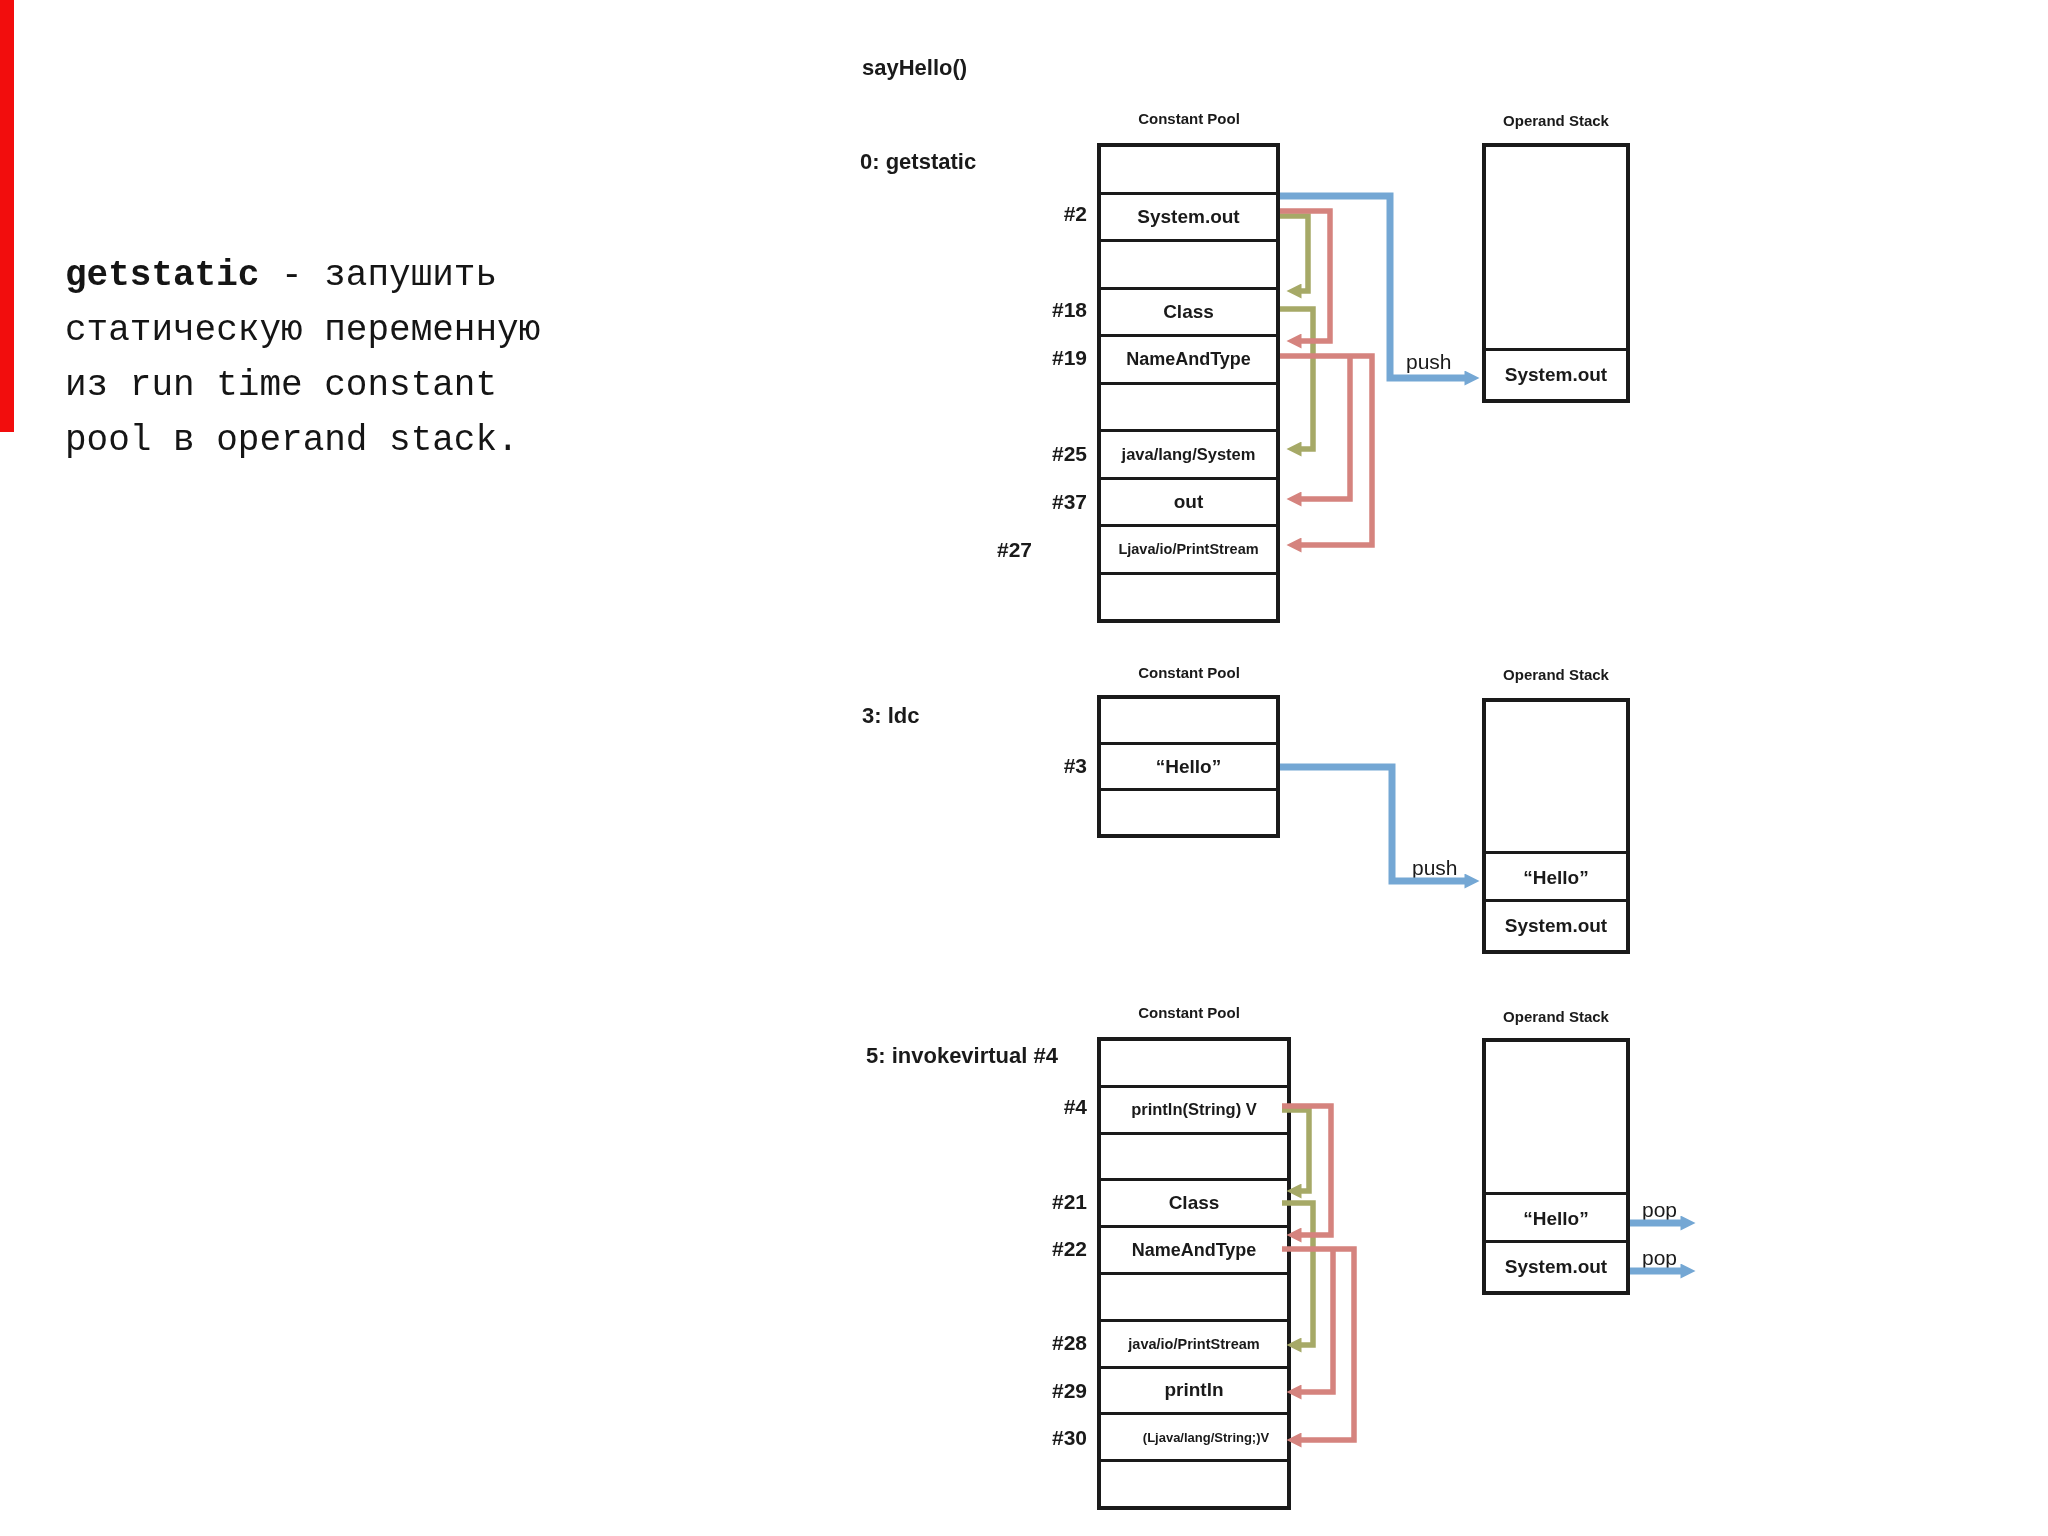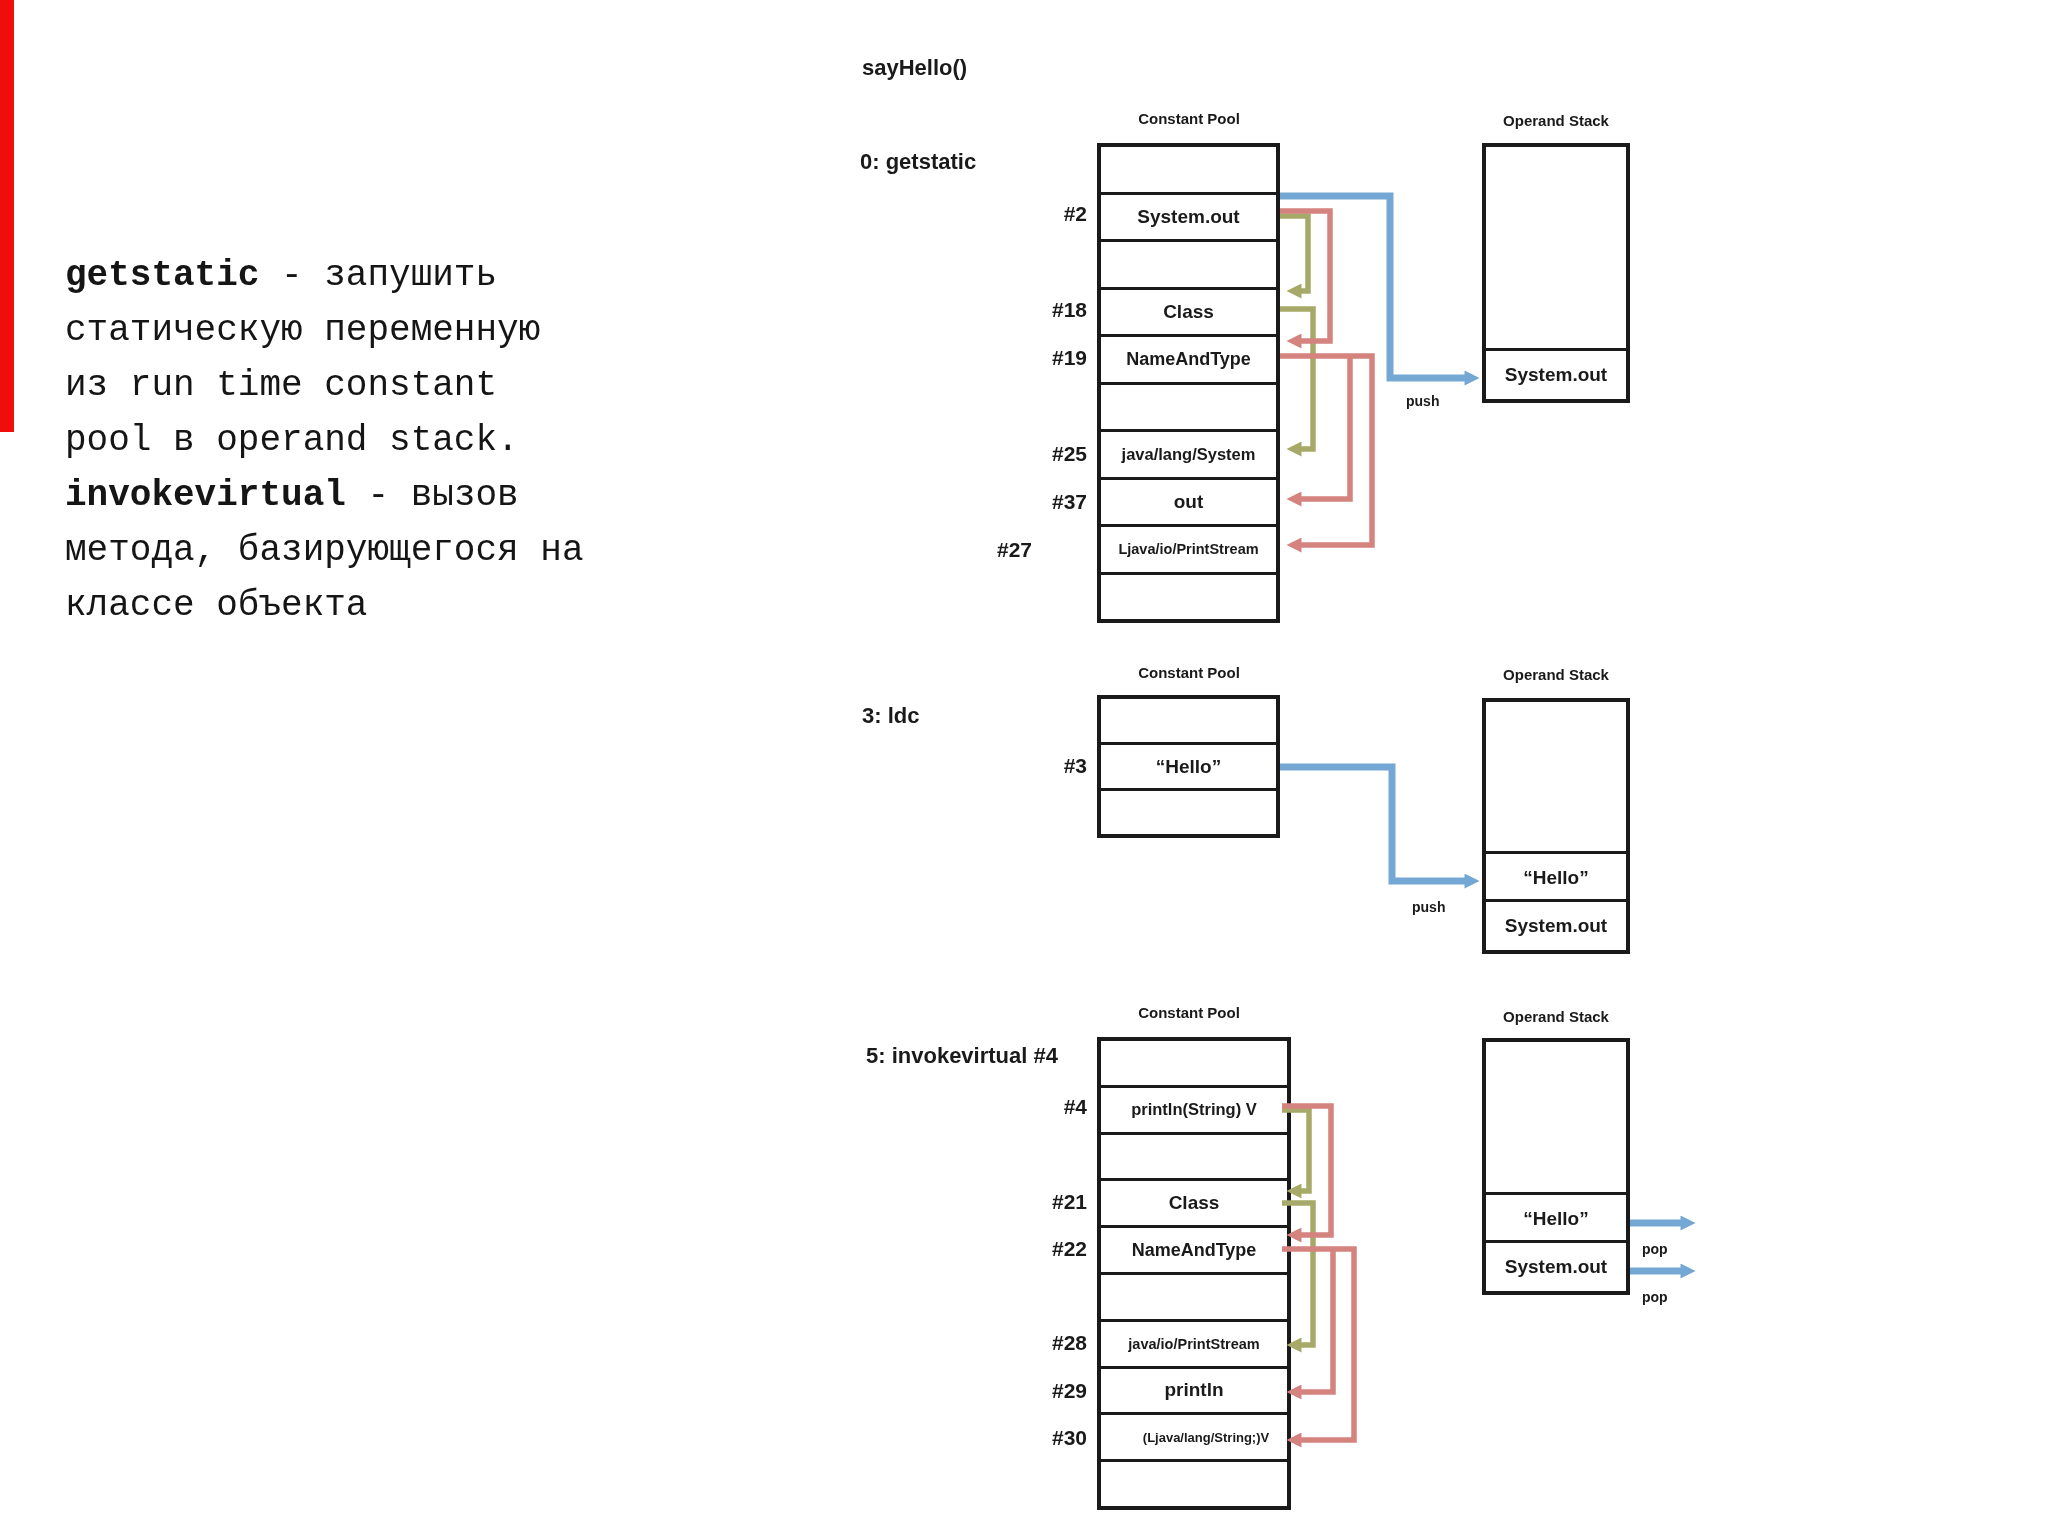--- a/index.html
+++ b/index.html
@@ -18,33 +18,32 @@
   .pool-box{position:absolute;box-sizing:border-box;border:4px solid #1a1a1a;background:#fff;
             display:flex;flex-direction:column;}
   .pool-row{flex:1 1 0;display:flex;align-items:center;justify-content:center;
             font-weight:700;color:#1a1a1a;overflow:hidden;white-space:nowrap;}
   .pool-row + .pool-row{border-top:3px solid #1a1a1a;}
   .stack-box{position:absolute;box-sizing:border-box;border:4px solid #1a1a1a;background:#fff;}
   .stack-cell{position:absolute;left:0;right:0;height:48px;border-top:3px solid #1a1a1a;
               display:flex;align-items:center;justify-content:center;
               font-weight:700;font-size:19px;white-space:nowrap;}
   .idx{position:absolute;width:80px;text-align:right;font-weight:700;font-size:21px;}
-  .arrow-label{position:absolute;font-weight:700;font-size:14px;white-space:nowrap;margin-top:43px;}
+  .arrow-label{position:absolute;font-weight:400;font-size:21px;white-space:nowrap;}
   #arrow-layer{position:absolute;left:0;top:0;pointer-events:none;}
 </style>
 </head>
 <body>
 
 <div id="page">
 
   <div class="accent-bar" style="background: rgb(242, 13, 13);"></div>
 
   <div class="defs">
     <p class="def def-1"><b>getstatic</b><span> - запушить статическую переменную из run time constant pool в operand stack.</span></p>
-    <p class="def"><b>invokevirtual</b><span> - вызов метода, базирующегося на классе объекта</span></p>
   </div>
 
   <div class="dlabel" style="left:862px;top:55px;">sayHello()</div>
 
   <div class="dlabel" style="left:860px;top:149px;">0: getstatic</div>
   <div class="btitle" style="left:1084px;top:110px;">Constant Pool</div>
   <div class="btitle" style="left:1451px;top:112px;">Operand Stack</div>
   <div id="pool-0" class="pool-box" style="left:1097px;top:143px;width:183px;height:480px;">
       <div class="pool-row" style="font-size: 19px;"></div>
       <div class="pool-row" style="font-size: 19px;">System.out</div>

